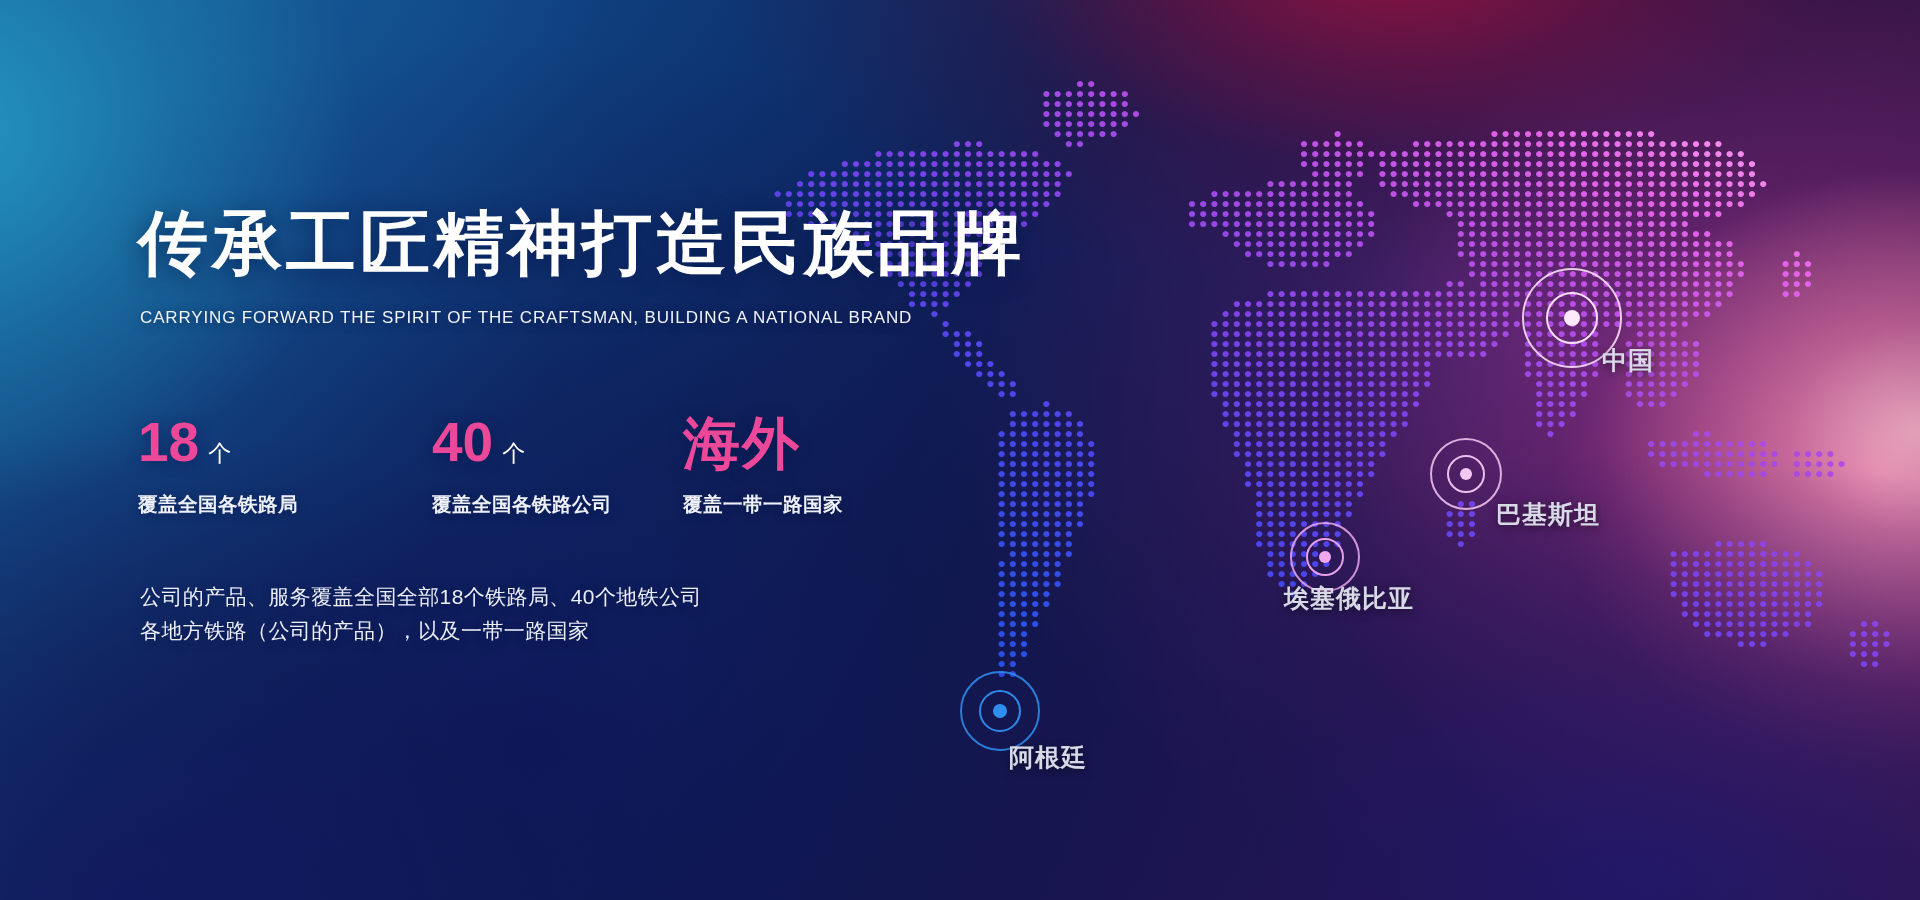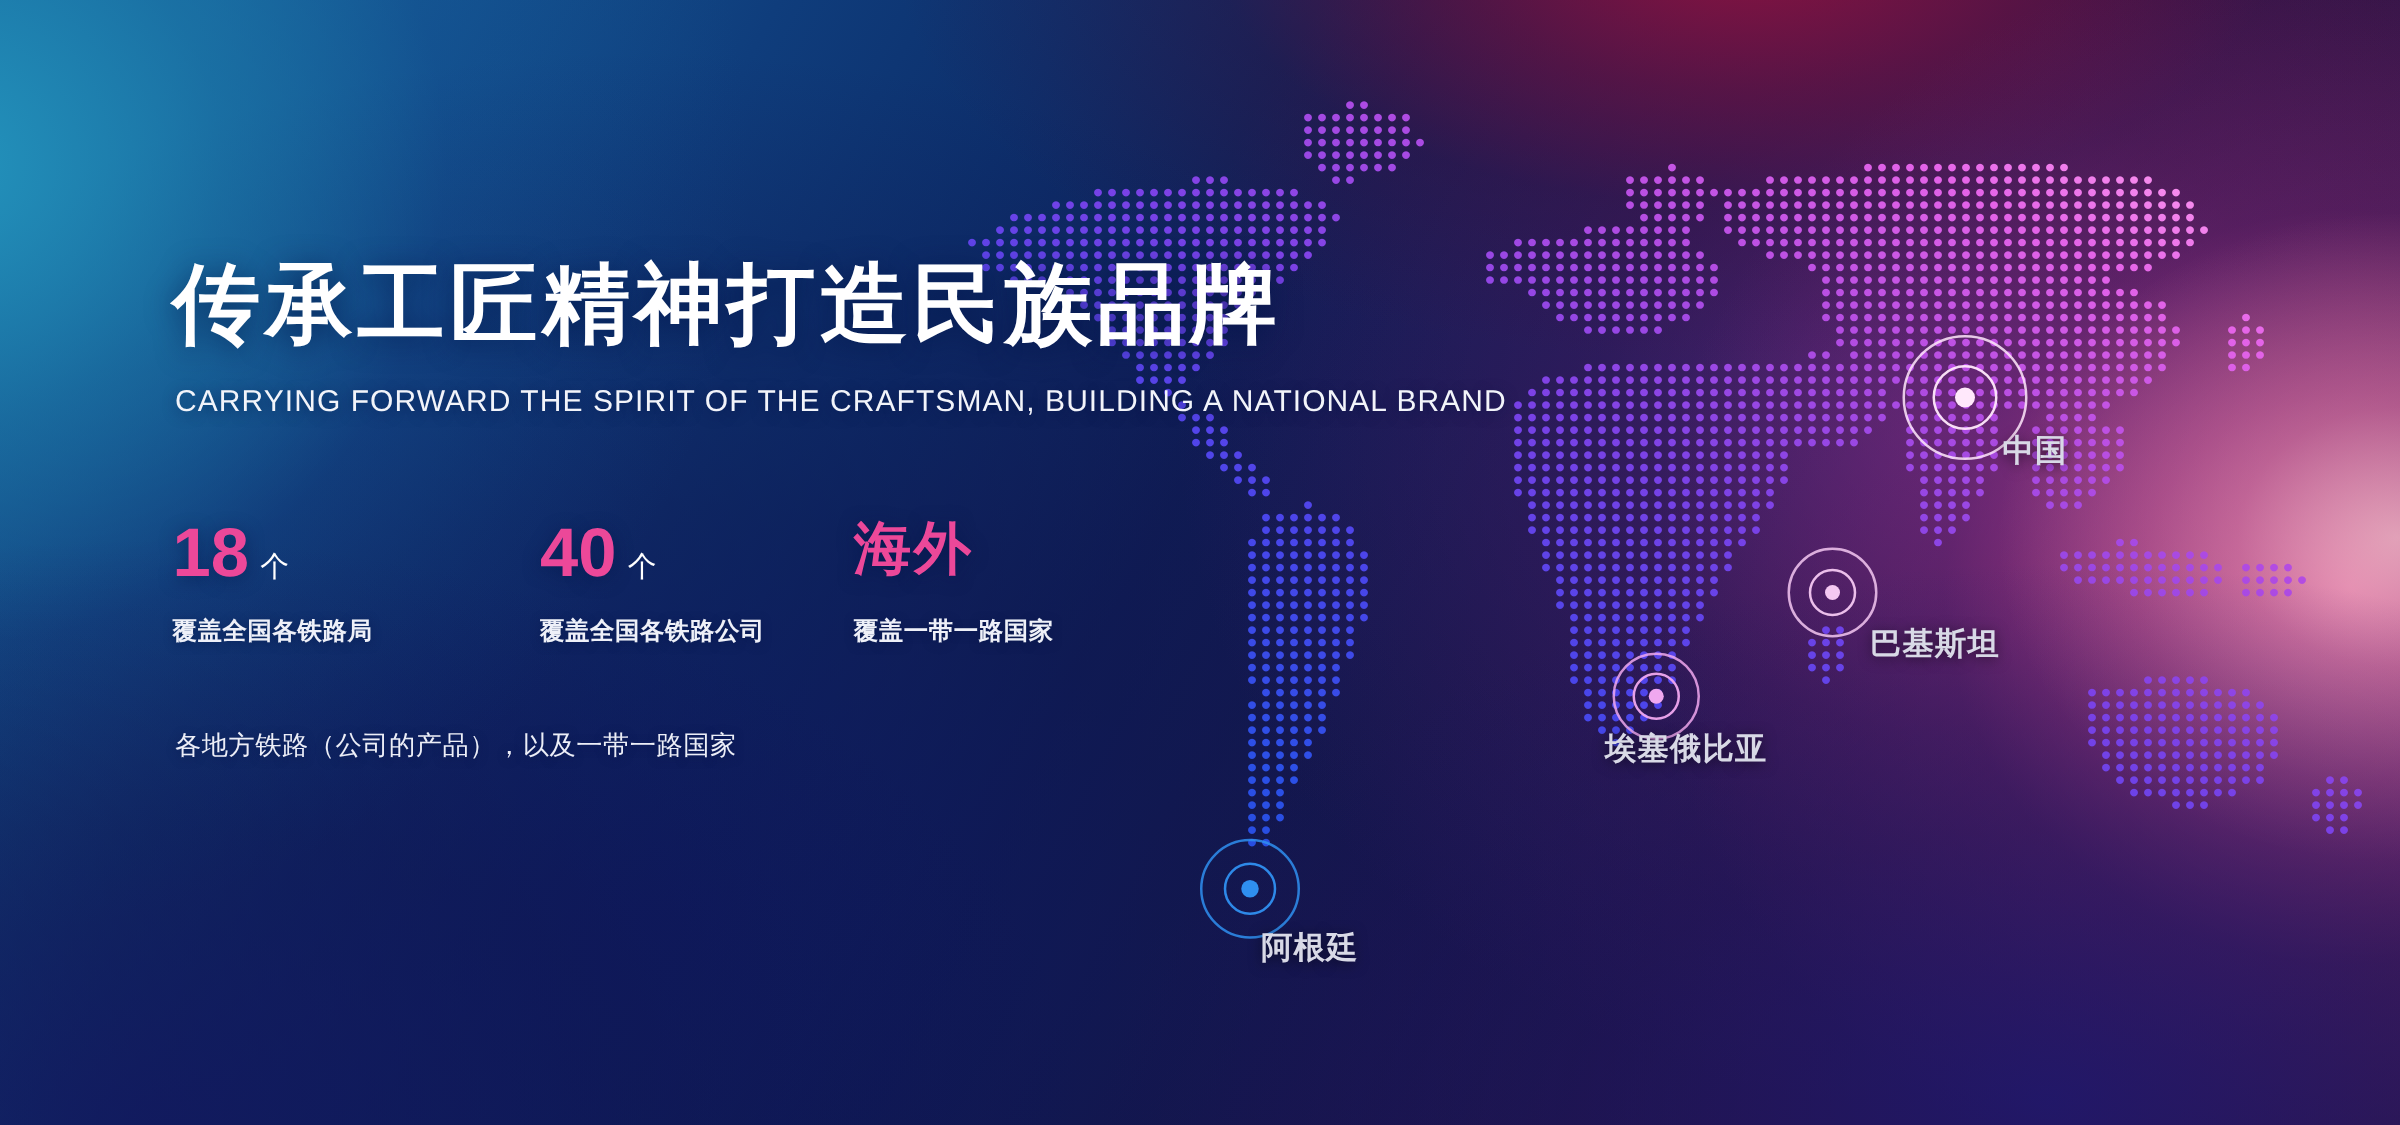--- a/index.html
+++ b/index.html
@@ -123,37 +123,37 @@
 
   .headline{
     position:absolute; top:208px; left:0;
     font-size:70px; font-weight:800; color:#ffffff;
     letter-spacing:4px; line-height:1;
     white-space:nowrap;
     text-shadow:0 3px 22px rgba(0,20,70,.65);
   }
   .subhead{
     position:absolute; top:308px; left:2px;
-    font-size:24px; font-weight:400; color:#f2f4fa;
+    font-size:17px; font-weight:400; color:#f2f4fa;
     letter-spacing:.85px; white-space:nowrap;
     text-shadow:0 2px 10px rgba(0,20,70,.55);
   }
 
   .stats{ position:absolute; top:415px; left:0; display:flex; }
   .stat{ position:relative; }
   .stat:nth-child(1){ width:278px; }
   .stat:nth-child(2){ width:251px;margin-left:16px; }
   .stat:nth-child(3){ width:240px; }
   .stat-top{ display:flex; align-items:baseline; height:62px; }
   .stat-value{
     font-size:55px; font-weight:800; color:#ec4899; line-height:1;
     letter-spacing:0px;
     text-shadow:0 2px 14px rgba(0,20,70,.5);
   }
-  .stat-value.cjk{ font-size:46px; letter-spacing:2px; }
+  .stat-value.cjk{ font-size:57px; letter-spacing:2px; }
   .stat-unit{
     font-size:23px; font-weight:400; color:#ffffff;
     margin-left:9px; line-height:1;
   }
   .stat-label{
     margin-top:14px;
     font-size:19.5px; font-weight:700; color:#eef0f8;
     letter-spacing:.5px; white-space:nowrap;
     text-shadow:0 2px 8px rgba(0,20,70,.5);
   }
@@ -249,17 +249,18 @@
         </div>
         <div class="stat">
           <div class="stat-top">
             <span class="stat-value cjk">海外</span>
           </div>
           <div class="stat-label">覆盖一带一路国家</div>
         </div>
       </div>
 
     <div class="desc">
+      <div class="desc-line">公司的产品、服务覆盖全国全部18个铁路局、40个地铁公司</div>
       <div class="desc-line">各地方铁路（公司的产品），以及一带一路国家</div>
     </div>
 
   </div>
 </div>
 
 </body></html>

